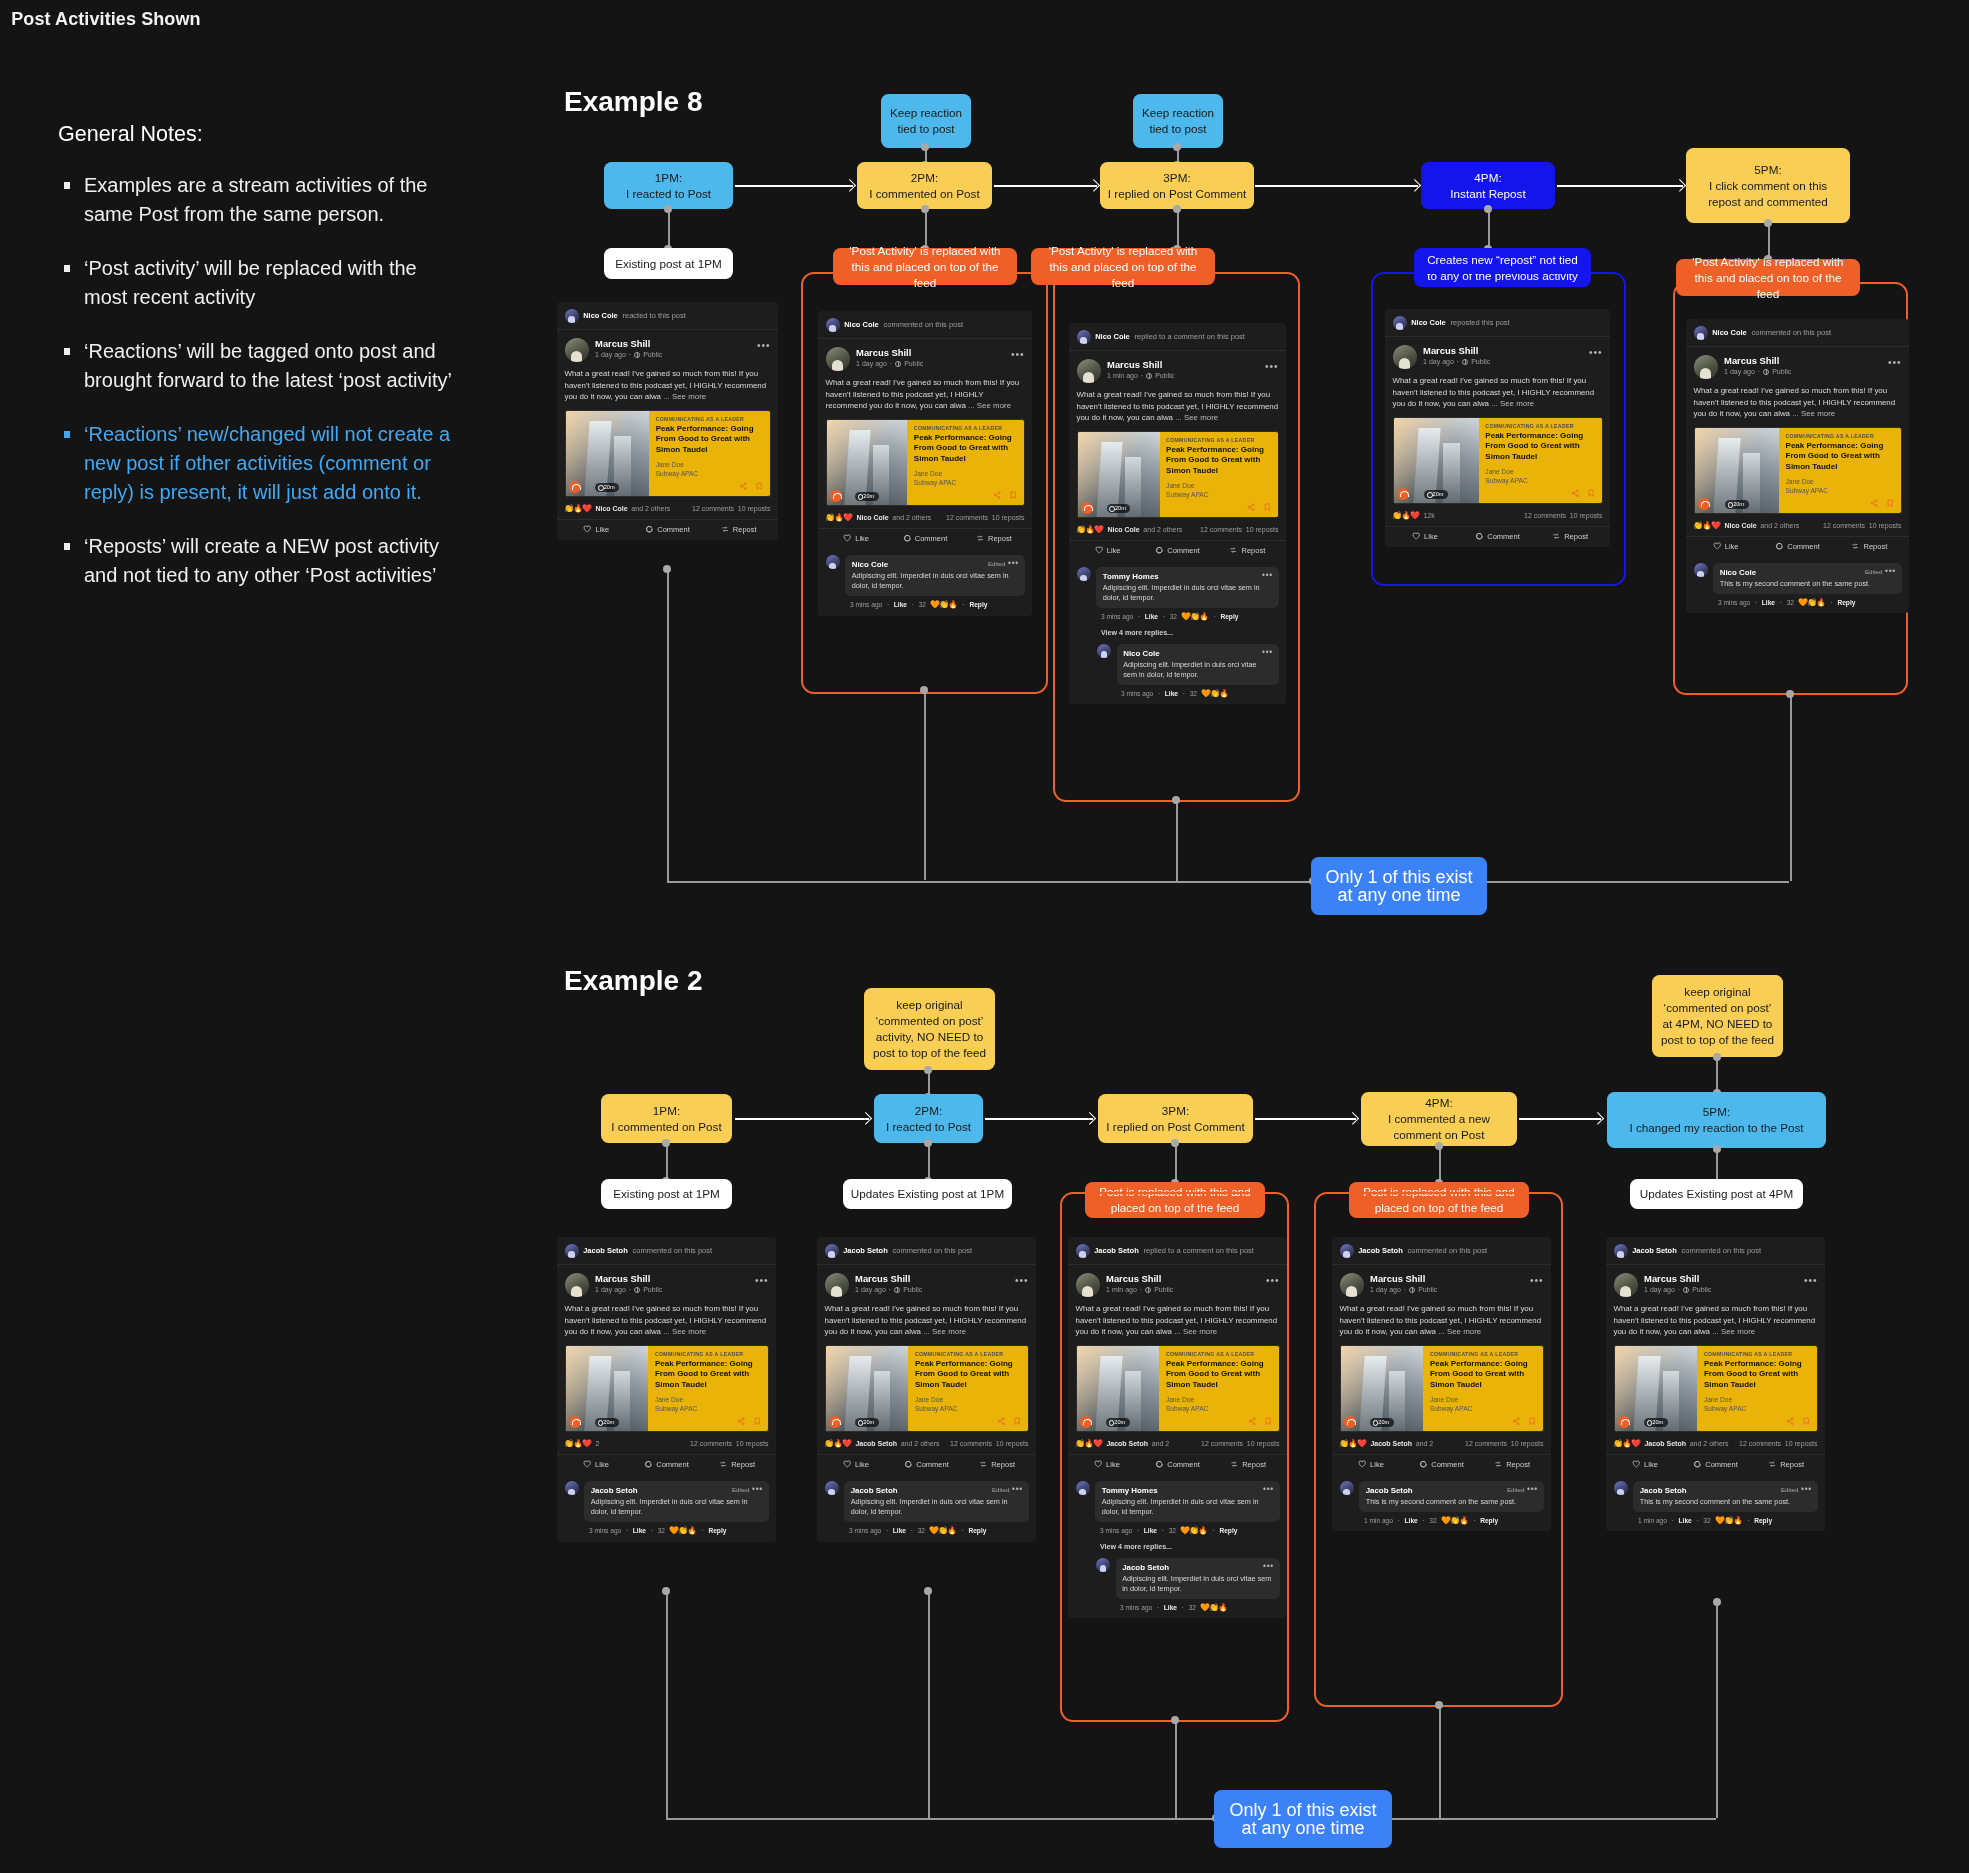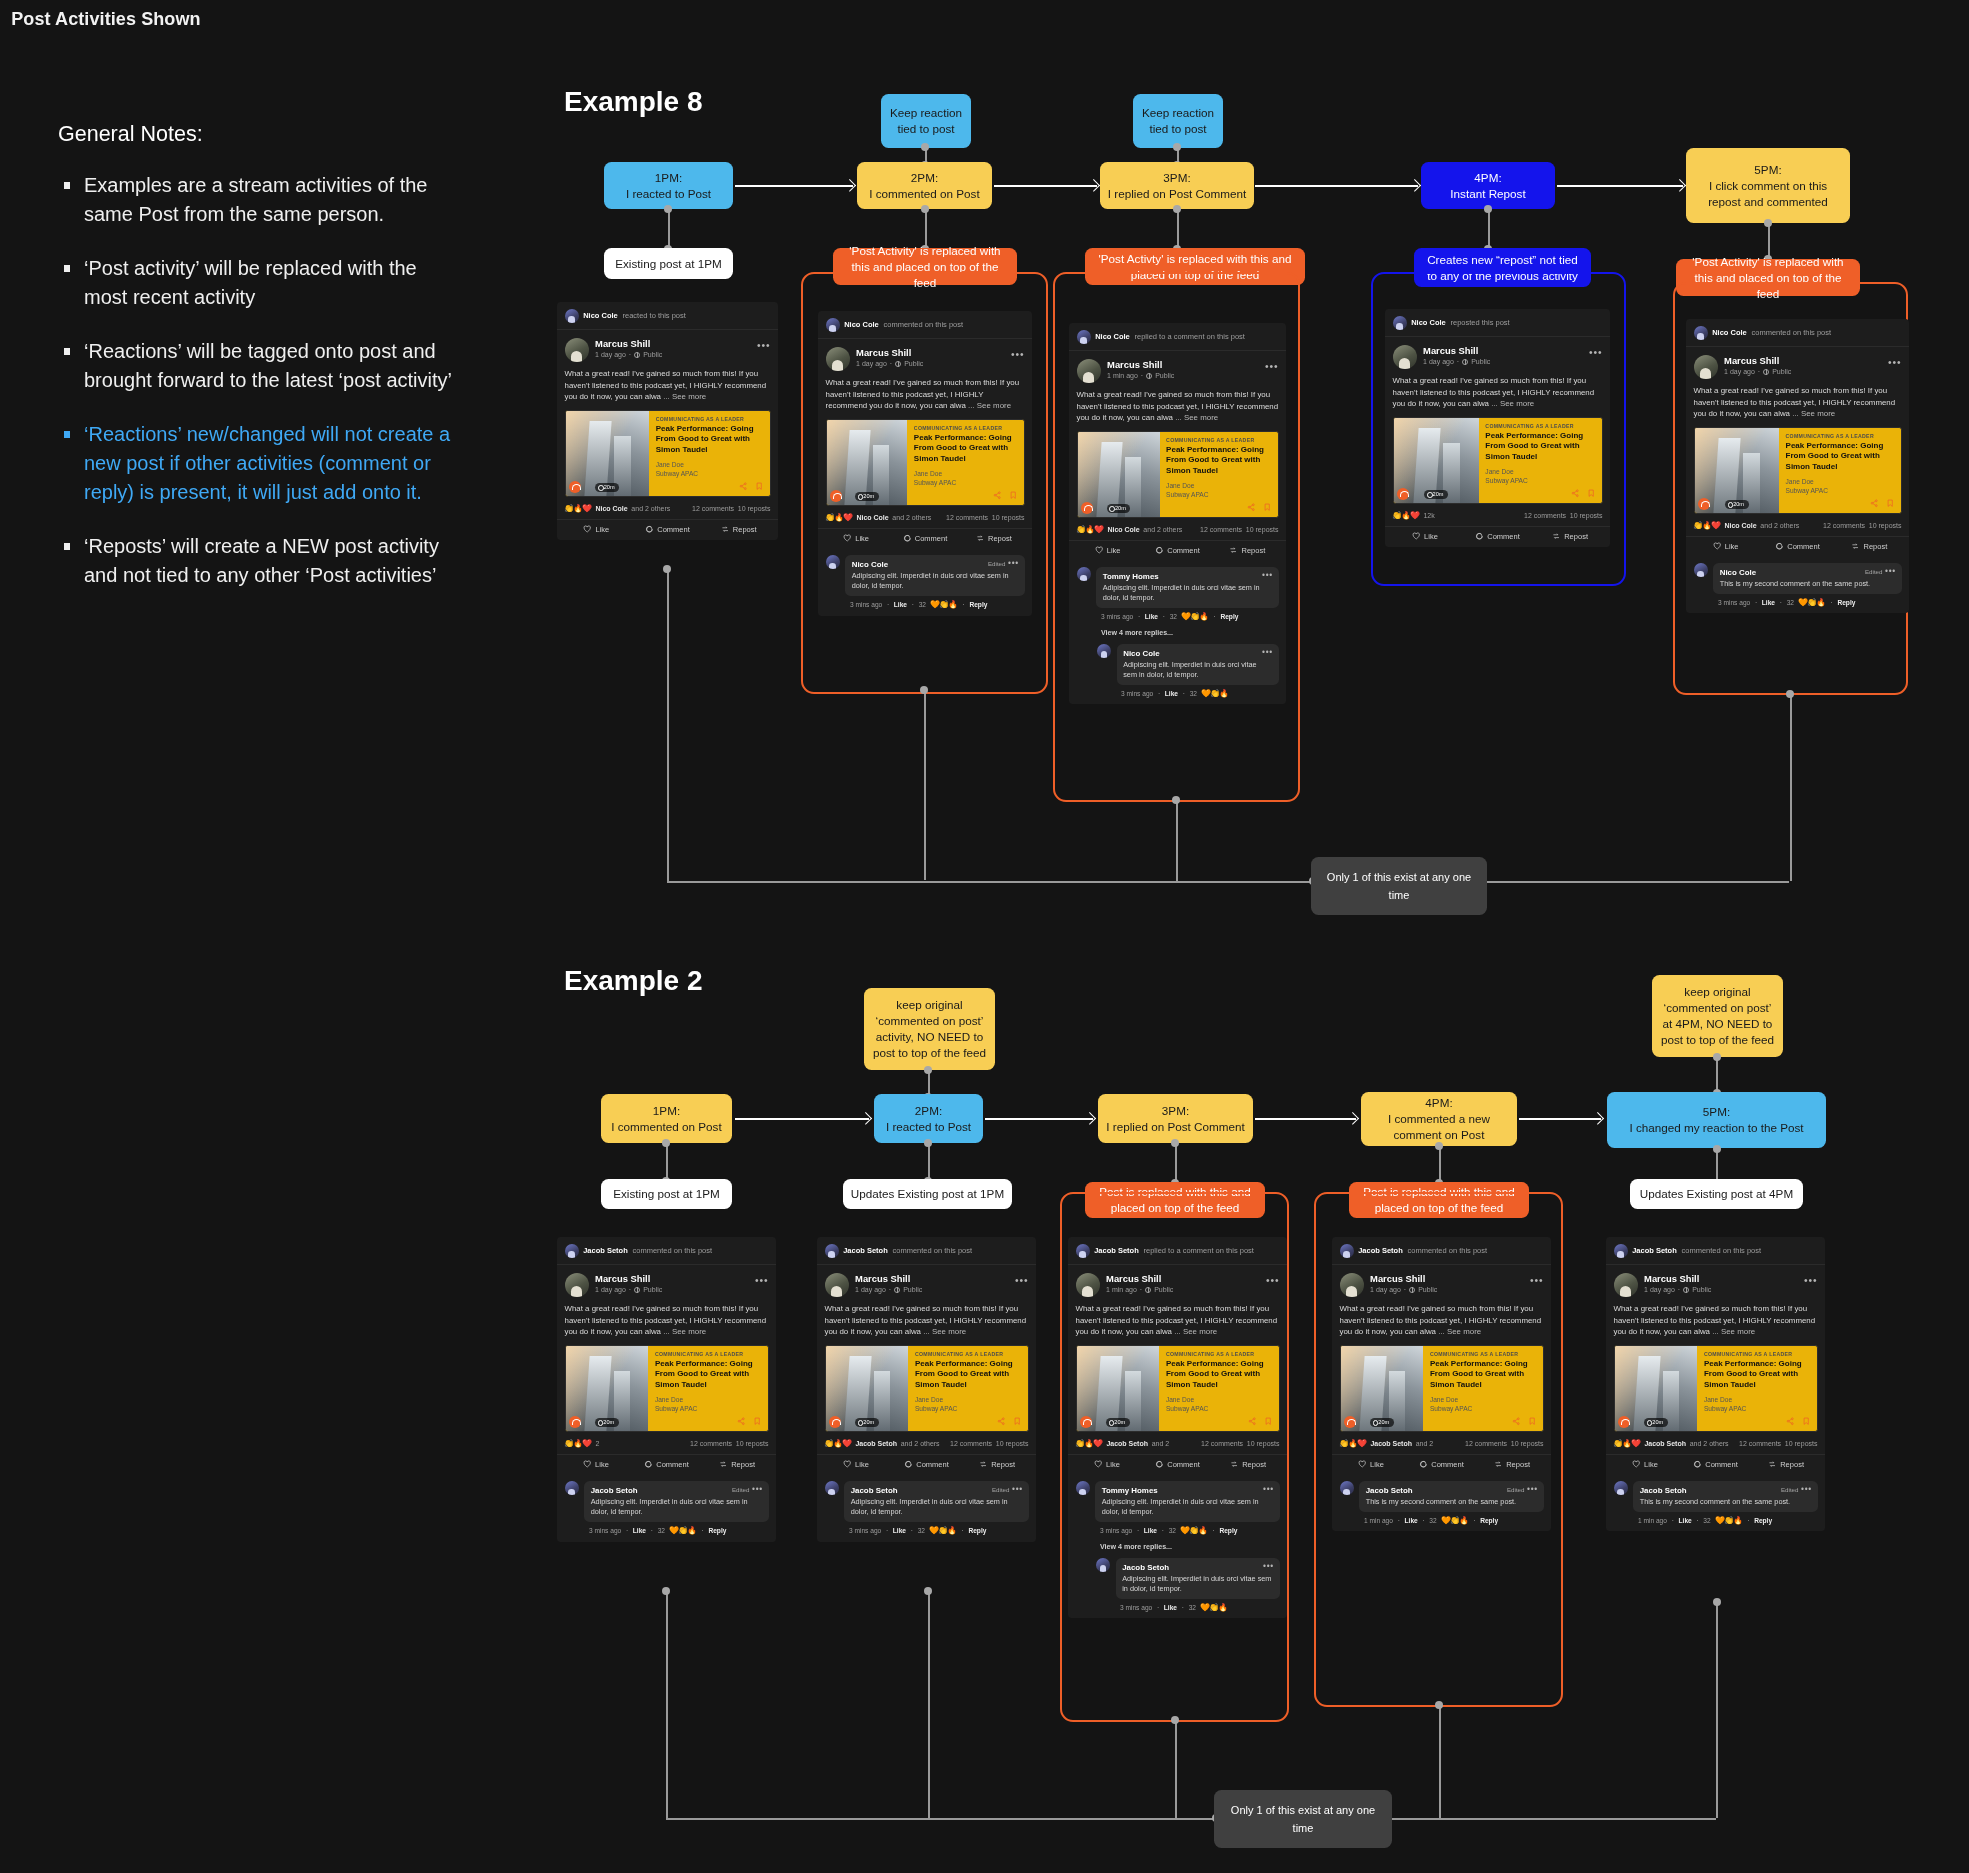--- a/index.html
+++ b/index.html
@@ -174,23 +174,23 @@
   }
   .cmt .cname { font-size: 7.9px; font-weight: 700; color: #fff; }
   .cmt .edited { position: absolute; right: 19px; top: 4.7px; font-size: 6.2px; color: #a5a5a5; }
   .cmt .cdots { position: absolute; right: 5.6px; top: 2.8px; font-size: 8.4px; color: #b4b4b4; letter-spacing:0.7px;}
   .cmt .ctext { font-size: 7.3px; line-height: 10.3px; color: #d8d8d8; margin-top: 1.9px; }
   .cmeta { font-size: 6.6px; color: #9e9e9e; padding: 3.7px 7.5px 6.6px 32px; display:flex; gap:4.7px; align-items:center;}
   .cmeta b { color: #eee; font-weight: 700; }
   .viewmore { font-size: 7.1px; color: #cfcfcf; padding: 1.9px 7.5px 0 32px; font-weight:600;}
 
   .pill {
-    position: absolute; background: #404040; color: #fff; border-radius: 7.5px;
+    position: absolute; background: #3b82f6; color: #fff; border-radius: 7.5px;
     display: flex; align-items: center; justify-content: center; text-align: center;
-    font-size: 11px; line-height: 18px; font-weight: 400; padding: 7.5px;
+    font-size: 18px; line-height: 18px; font-weight: 400; padding: 7.5px;
   }
 </style>
 </head>
 <body>
 
 <div id="stage">
 
   <div class="frame-title">Post Activities Shown</div>
 
   <div class="left-panel">
@@ -255,21 +255,21 @@
   <div class="vline" style="left:925px; top:209px; height:39px;"></div>
   <div class="dot" style="left:921px; top:205px;"></div>
   <div class="dot" style="left:921px; top:245px;"></div>
   <div class="fbox orange" style="left:833px; top:248px; width:184px; height:37px;">
     <span>'Post Activity' is replaced with this and placed on top of the feed</span>
     </div>
 
   <div class="vline" style="left:1177px; top:209px; height:39px;"></div>
   <div class="dot" style="left:1173px; top:205px;"></div>
   <div class="dot" style="left:1173px; top:245px;"></div>
-  <div class="fbox orange" style="left:1085px; top:248px; width:220px; height:37px;">
+  <div class="fbox orange" style="left:1031px; top:248px; width:184px; height:37px;">
     <span>'Post Activty' is replaced with this and placed on top of the feed</span>
     </div>
 
   <div class="vline" style="left:1488px; top:209px; height:39px;"></div>
   <div class="dot" style="left:1484px; top:205px;"></div>
   <div class="dot" style="left:1484px; top:245px;"></div>
   <div class="fbox navy" style="left:1414px; top:248px; width:177px; height:39px;">
     <span>Creates new “repost” not tied to any of the previous activity</span>
     </div>
 

